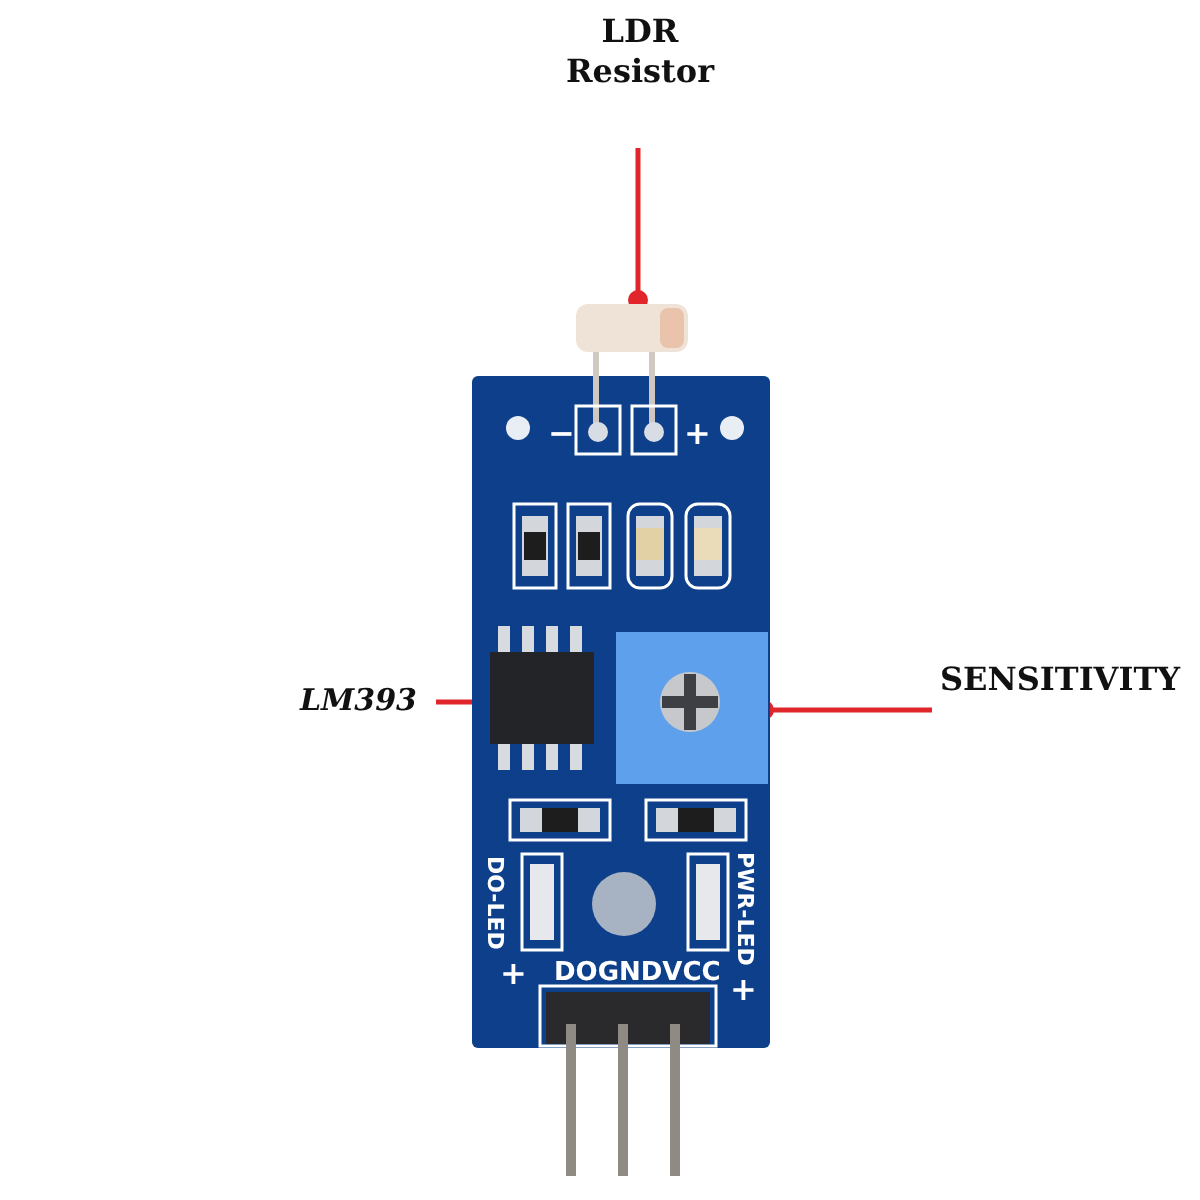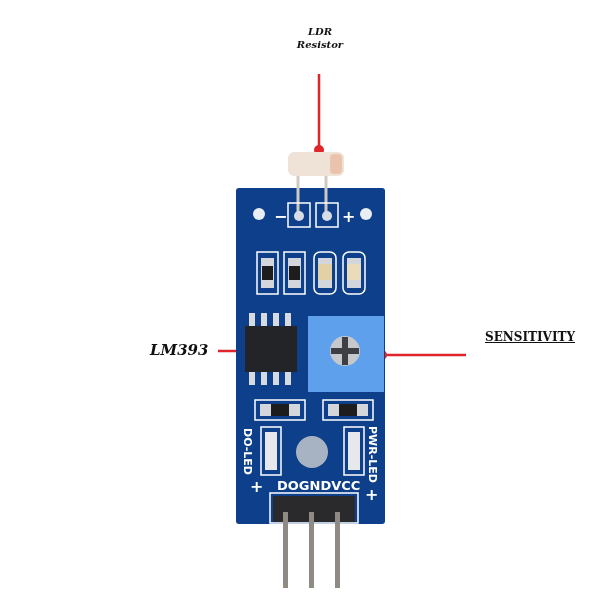--- a/index.html
+++ b/index.html
@@ -1,20 +1,20 @@
 <!DOCTYPE html>
 <html><head>
   <meta charset="utf-8">
   <style>
     html, body { margin: 0; padding: 0; background: #ffffff; }
     body { width: 600px; height: 600px; position: relative; overflow: hidden; font-family: "DejaVu Serif", serif; }
     .label { position: absolute; font-family: "DejaVu Serif", serif; font-weight: bold; color: #111; text-align: center; line-height: 1.25; }
-    #lbl-ldr { left: 260px; top: 26px; width: 120px; font-size: 10px; font-style: italic; }
+    #lbl-ldr { left: 260px; top: 6px; width: 120px; font-size: 16px; }
     #lbl-lm { left: 150px; top: 341px; width: 70px; font-size: 15px; text-align: left; font-style: italic; }
-    #lbl-sens { left: 470px; top: 330px; width: 120px; font-size: 12px; text-decoration: underline; }
+    #lbl-sens { left: 470px; top: 330px; width: 120px; font-size: 16px; }
     svg#board { position: absolute; left: 0; top: 0; }
     .silk { font-family: "DejaVu Sans", sans-serif; font-weight: bold; fill: #ffffff; }
   </style>
 </head>
 <body>
 
 <div class="label" id="lbl-ldr">
   <div>LDR</div>
   <div>Resistor</div>
 </div>

